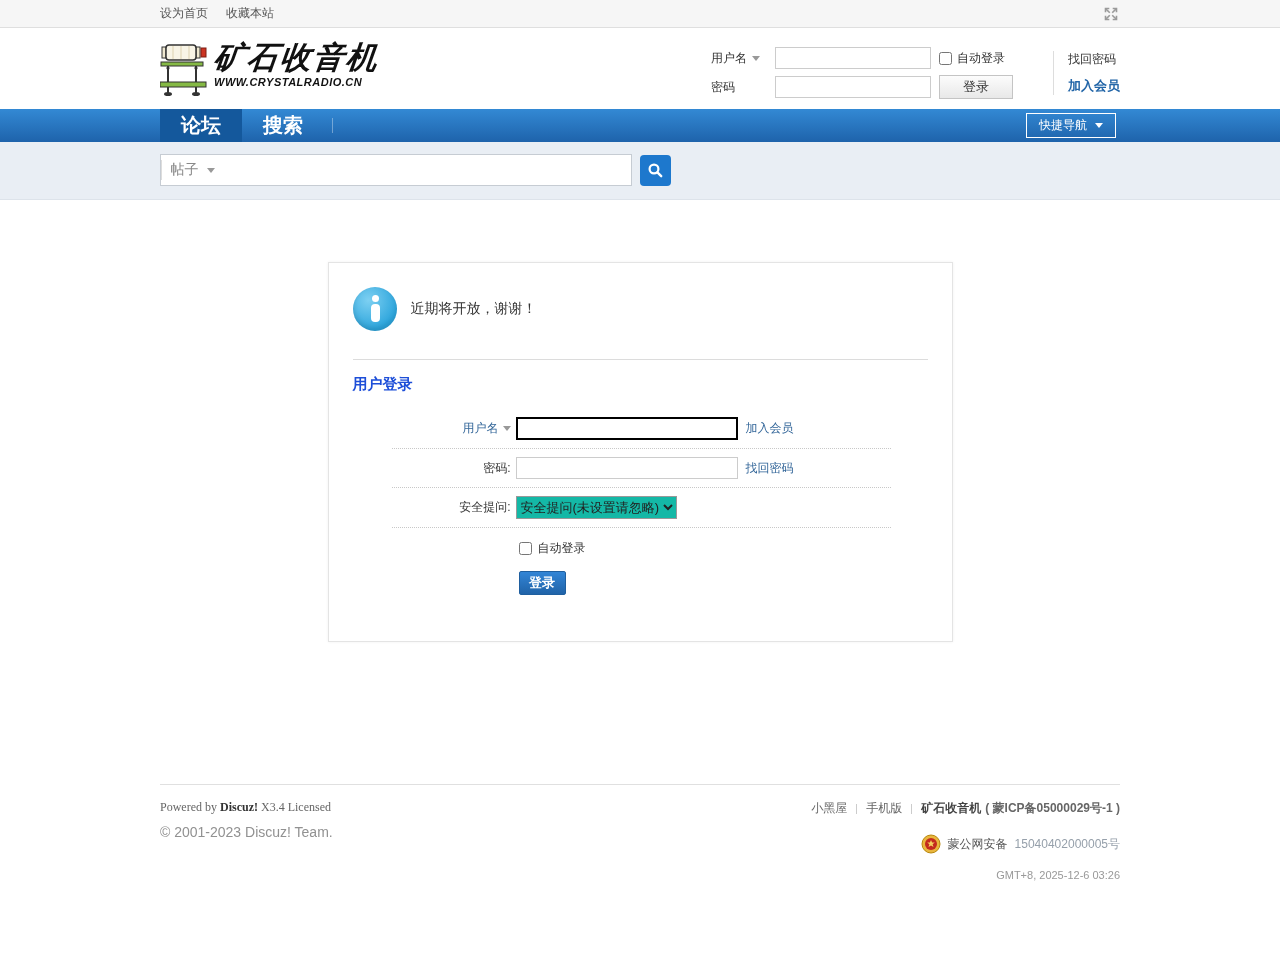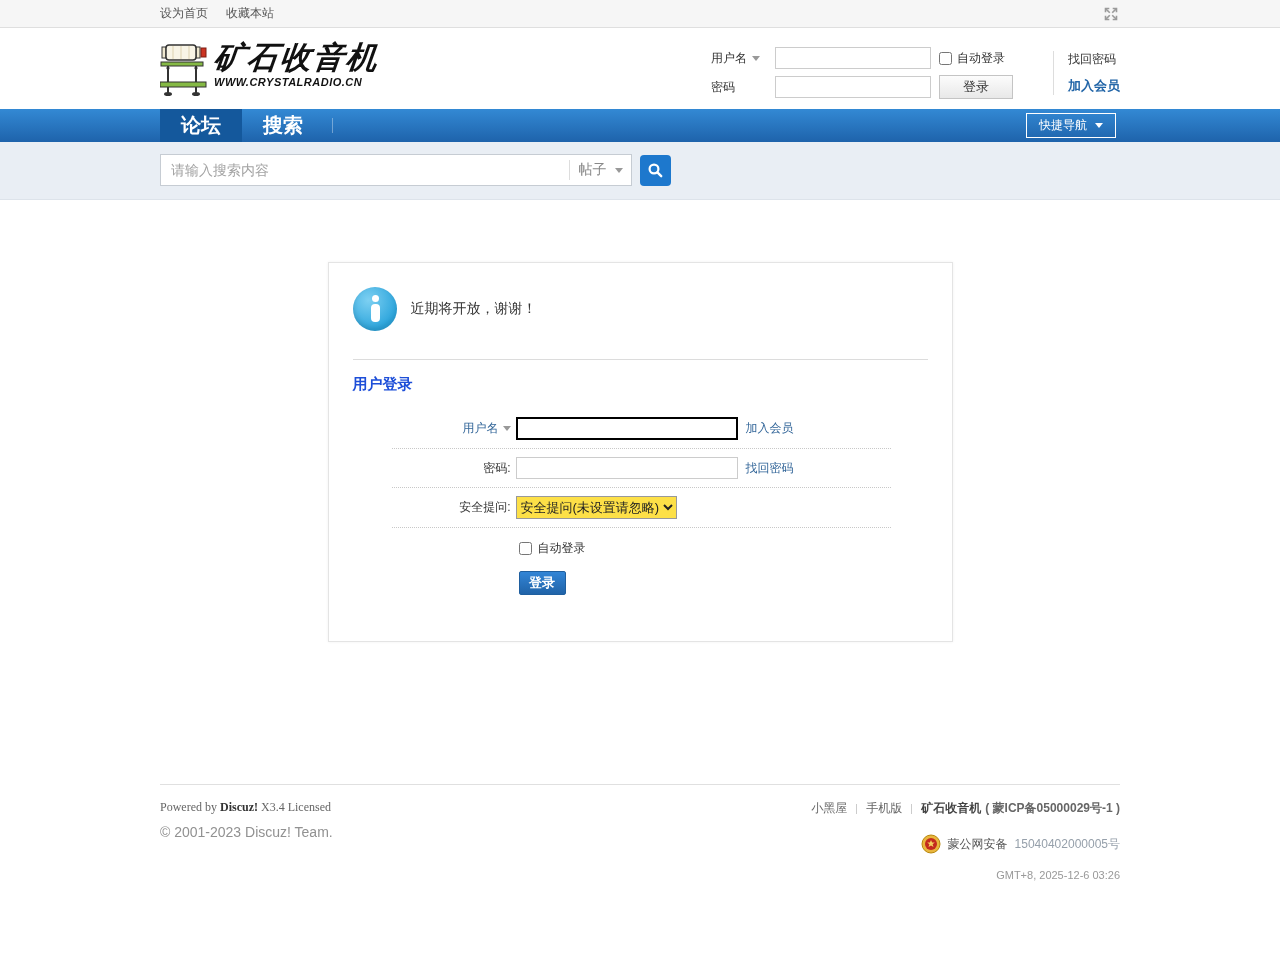--- a/index.html
+++ b/index.html
@@ -76,21 +76,21 @@
   .panel-title { margin-top: 15px; font-size: 15px; font-weight: bold; color: #1d4ed8; }
   .lform { margin-top: 16px; }
   .lrow { display: flex; align-items: center; padding: 7px 0; }
   .llabel { width: 163px; text-align: right; padding-right: 5px; color: #333;
     display: flex; justify-content: flex-end; align-items: center; gap: 4px; }
   .llabel.link { color: #336699; cursor: pointer; }
   .uinput { width: 222px; height: 23px; border: 2px solid #000; padding: 0 4px; font-size: 13px; outline: none; }
   .pinput { width: 222px; height: 22px; border: 1px solid #ccc; padding: 0 4px; font-size: 13px; }
   .side-link { margin-left: 8px; color: #336699; text-decoration: none; cursor: pointer; }
   .dotted { border-bottom: 1px dotted #c8c8c8; margin: 1px 37px 1px 39px; }
-  .sec-select { height: 23px; font-size: 13px; color: #222; border: 1px solid #999; background: #fde047; }
+  .sec-select { height: 23px; font-size: 13px; color: #222; border: 1px solid #999; background: #14b8a6; }
   .chk-row { margin-left: 166px; display: flex; align-items: center; gap: 6px; padding: 11px 0 2px; }
   .chk-row input { width: 13px; height: 13px; cursor: pointer; }
   .blue-btn { margin: 12px 0 0 166px; width: 47px; height: 24px; color: #fff; font-size: 13px; font-weight: bold;
     background: linear-gradient(#3285d6, #2063a8); border: 1px solid #1f5f9f; border-radius: 2px; cursor: pointer; }
 
   
   .footer { margin-top: 60px; }
   .footer .wrap { border-top: 1px solid #e0e0e0; padding-top: 15px; display: flex; justify-content: space-between; }
   .pwd-line { font-family: "Liberation Serif", "DejaVu Serif", serif; font-size: 12px; color: #666; }
   .pwd-line .brand { font-weight: bold; color: #333; cursor: pointer; }
@@ -198,21 +198,20 @@
     <div class="quicknav">
       <span>快捷导航</span>
       <span class="tri-down white"></span>
     </div>
   </div>
 </div>
 
 <div class="band">
   <div class="wrap">
     <div class="search-box">
-      <input type="text" placeholder="请输入搜索内容" style="">
       <div class="search-type">
         <span>帖子</span>
         <span class="tri-down"></span>
       </div>
     </div>
     <button class="search-btn">
       <svg width="17" height="17" viewBox="0 0 17 17">
         <circle cx="7" cy="7" r="4.4" fill="none" stroke="#fff" stroke-width="2.2"></circle>
         <line x1="10.4" y1="10.4" x2="14.2" y2="14.2" stroke="#fff" stroke-width="2.4" stroke-linecap="round"></line>
       </svg>

